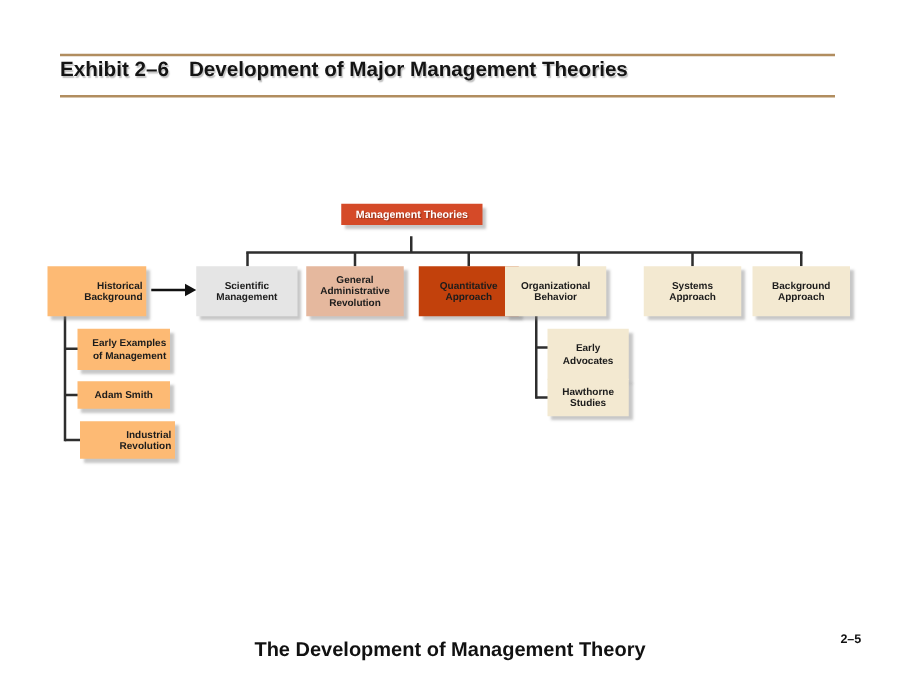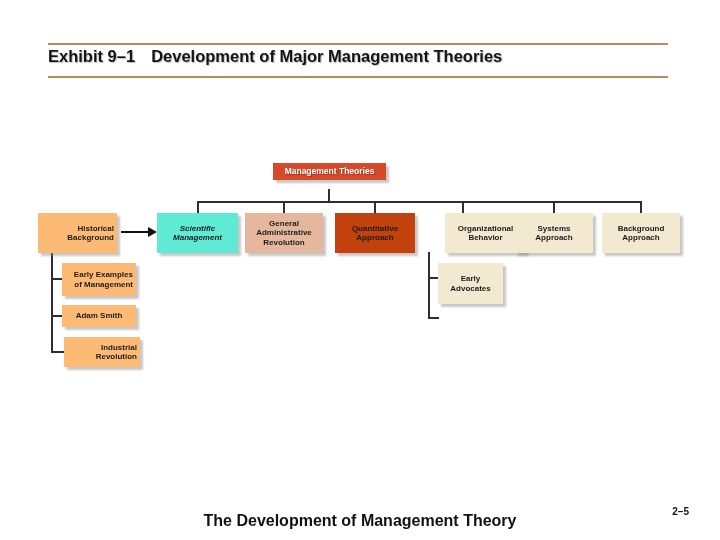--- a/index.html
+++ b/index.html
@@ -29,30 +29,30 @@
     font-size: 8px; line-height: 1.18;
     box-shadow: 3px 3px 2px rgba(130,130,130,0.45);
     padding: 2px 3px;
   }
   .node-root {
     left: 273px; top: 163px; width: 113px; height: 17px;
     background: #D54A28; color: #ffffff; font-size: 8.5px;
     text-shadow: 1px 1px 1px rgba(0,0,0,0.3);
   }
   .bluegray { background: #fdba74; text-align: right; }
-  .green1   { background: #5eead4; font-style: italic; }
+  .green1   { background: #e5e5e5; }
   .salmon   { background: #E5B89E; }
   .green2   { background: #c2410c; }
   .cream    { background: #F3E9D1; }
 
   .node-hb  { left: 38px;  top: 213px; width: 79px; height: 40px; }
   .node-sm  { left: 157px; top: 213px; width: 81px; height: 40px; }
   .node-gat { left: 245px; top: 213px; width: 78px; height: 40px; }
   .node-qa  { left: 335px; top: 213px; width: 80px; height: 40px; }
-  .node-ob  { left: 445px; top: 213px; width: 81px; height: 40px; }
+  .node-ob  { left: 404px; top: 213px; width: 81px; height: 40px; }
   .node-sa  { left: 515px; top: 213px; width: 78px; height: 40px; }
   .node-ca  { left: 602px; top: 213px; width: 78px; height: 40px; }
 
   .node-ee  { left: 62px;  top: 263px; width: 74px; height: 33px; }
   .node-as  { left: 62px;  top: 305px; width: 74px; height: 22px; }
   .node-ir  { left: 64px;  top: 337px; width: 76px; height: 30px; }
 
   .node-ea  { left: 438px; top: 263px; width: 65px; height: 41px; }
   .node-hs  { left: 438px; top: 303px; width: 65px; height: 30px; }
 
@@ -93,21 +93,21 @@
     font-size: 10px; font-weight: bold; color: #111;
   }
 </style>
 </head>
 <body>
 
 <div class="slide">
 
   <div class="rule rule-top"></div>
   <div class="title">
-    <span class="exhibit">Exhibit 9–1</span><span>Development of Major Management Theories</span>
+    <span class="exhibit">Exhibit 2–6</span><span>Development of Major Management Theories</span>
   </div>
   <div class="rule rule-bottom"></div>
 
   <div class="line c-root-stub"></div>
   <div class="line c-main-h"></div>
   <div class="line drop d1"></div>
   <div class="line drop d2"></div>
   <div class="line drop d3"></div>
   <div class="line drop d4"></div>
   <div class="line drop d5"></div>
@@ -133,17 +133,18 @@
   <div class="node node-qa green2">Quantitative Approach</div>
   <div class="node node-ob cream">Organizational Behavior</div>
   <div class="node node-sa cream">Systems Approach</div>
   <div class="node node-ca cream">Background Approach</div>
 
   <div class="node node-ee bluegray">Early Examples of Management</div>
   <div class="node node-as bluegray">Adam Smith</div>
   <div class="node node-ir bluegray">Industrial Revolution</div>
 
   <div class="node node-ea cream">Early Advocates</div>
+  <div class="node node-hs cream">Hawthorne Studies</div>
 
   <div class="footer-caption">The Development of Management Theory</div>
   <div class="page-number">2–5</div>
 
 </div>
 
 </body></html>

